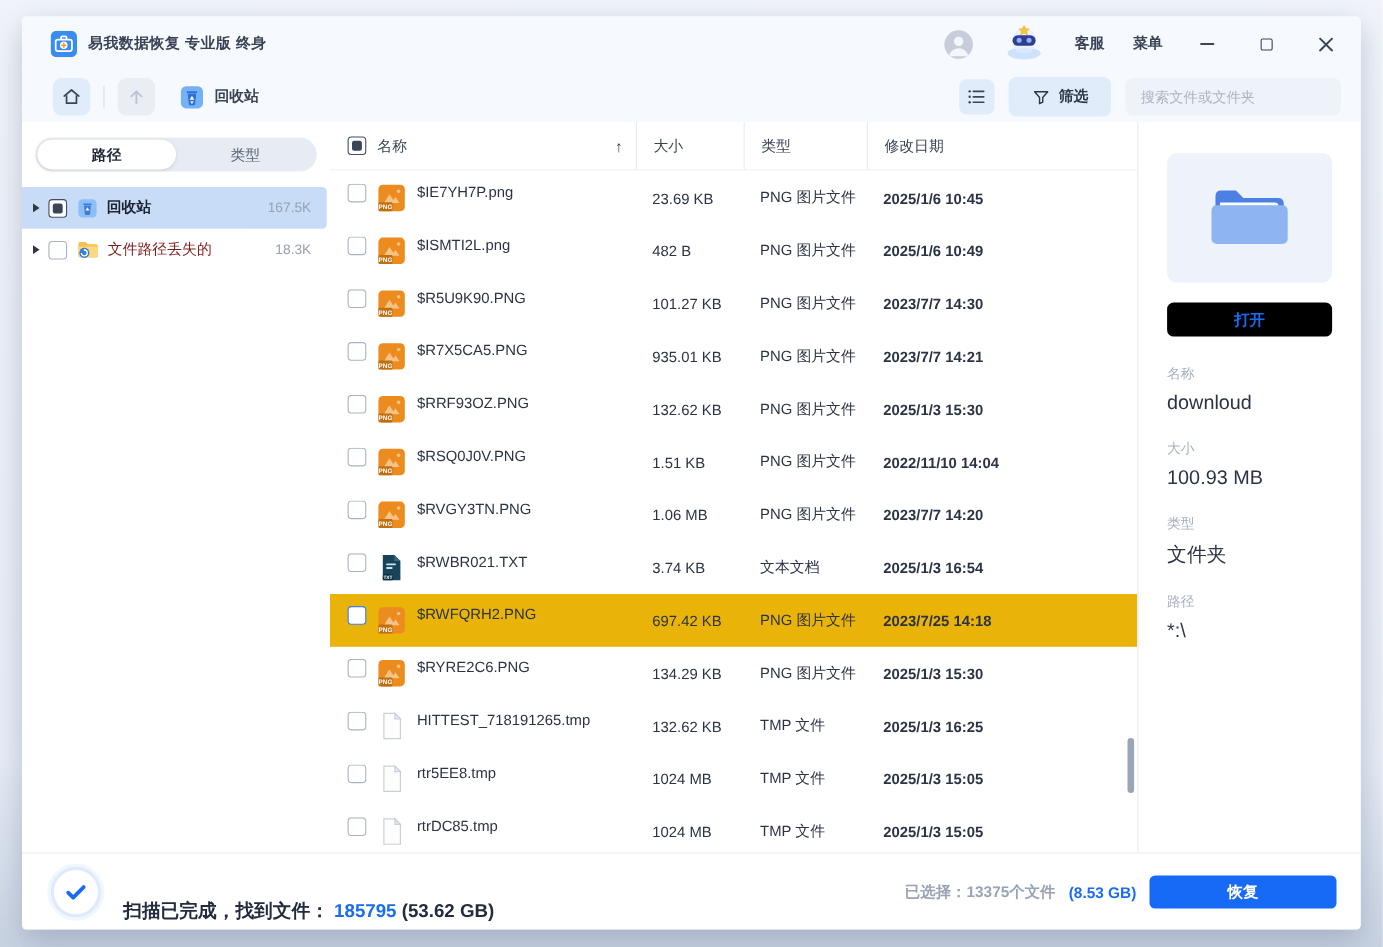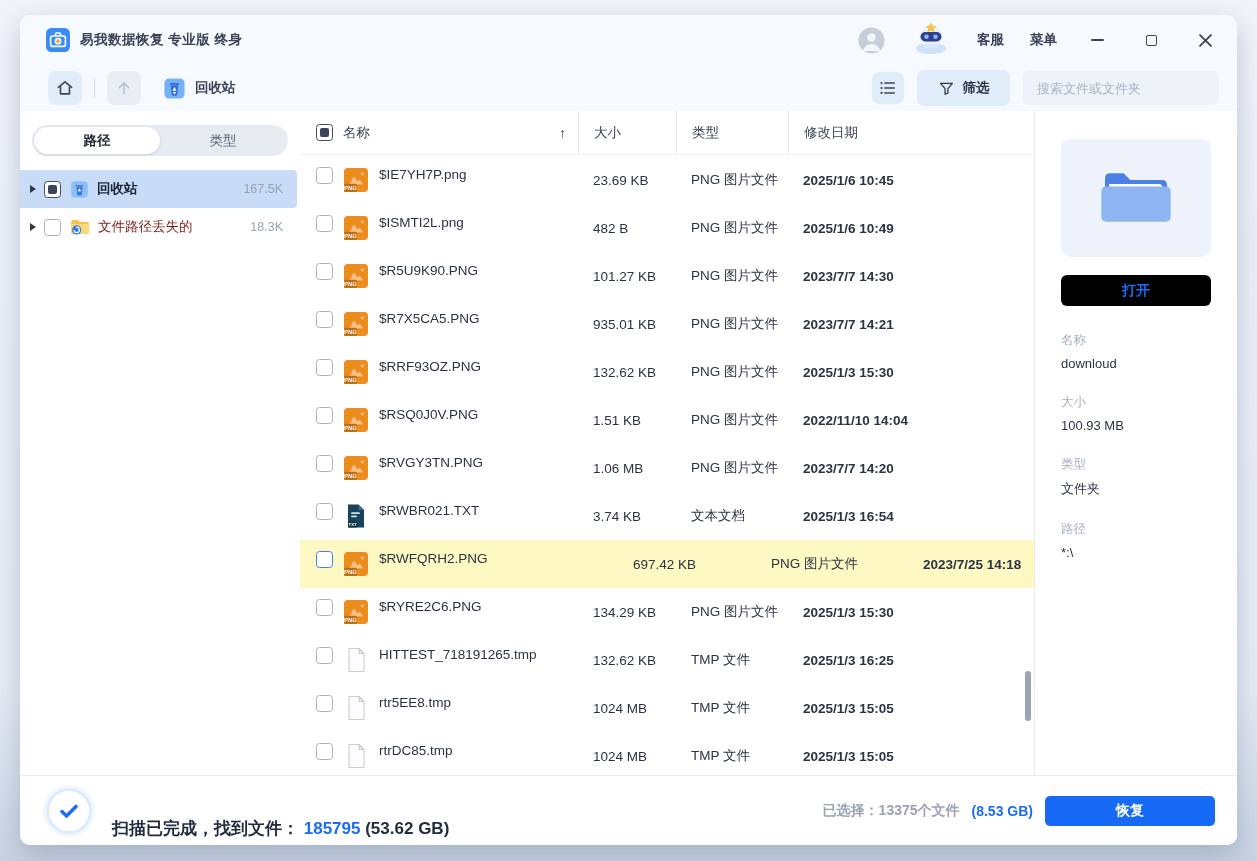--- a/index.html
+++ b/index.html
@@ -1,20 +1,20 @@
 <!DOCTYPE html>
 <html><head>
 <meta charset="utf-8">
 <style>
   * { margin:0; padding:0; box-sizing:border-box; }
   html,body { width:1257px; height:861px; font-family:"Liberation Sans","DejaVu Sans",sans-serif; }
   body { background:linear-gradient(#f1f4fa 0%, #e8edf6 80%, #c9d3e2 100%); overflow:hidden; }
   .window {
     position:absolute; left:20px; top:15px; width:1217px; height:830px;
-    background:#fff; border-radius:10px; overflow:hidden;
+    background:#fff; border-radius:4px; overflow:hidden;
     box-shadow:0 10px 28px rgba(90,110,140,.35);
     padding-left:28px;
   }
   
   .titlebar { position:absolute; left:0; top:0; right:0; height:50px; background:#f6f9fd; display:flex; align-items:center; padding:0 18px 0 26px; }
   .app-title { font-size:13.5px; font-weight:700; color:#3a4356; margin-left:10px; letter-spacing:.5px; }
   .title-right { margin-left:auto; display:flex; align-items:center; gap:26px; }
   .avatar { width:27px; height:27px; border-radius:50%; overflow:hidden; }
   .tb-text { font-size:13.5px; font-weight:700; color:#3a4356; cursor:default; }
   .winbtn { width:28px; height:28px; display:flex; align-items:center; justify-content:center; }
@@ -56,41 +56,41 @@
   .table-area { flex:1; position:relative; border-right:1px solid #e8ecf2; overflow:hidden; }
   .thead { height:44px; display:flex; align-items:center; border-bottom:1px solid #eef1f5; font-size:13.5px; color:#3a4356; }
   .th { display:flex; align-items:center; height:100%; }
   .th-name { flex:0 0 278px; padding-left:16px; gap:10px; }
   .th-size { flex:0 0 98px; border-left:1px solid #e6eaf0; padding-left:15px; }
   .th-type { flex:0 0 112px; border-left:1px solid #e6eaf0; padding-left:15px; }
   .th-date { flex:1; border-left:1px solid #e6eaf0; padding-left:15px; }
   .sort-arrow { margin-left:auto; margin-right:12px; font-size:14px; color:#3a4356; }
   .tbody { position:absolute; left:0; right:0; top:45px; bottom:0; overflow:hidden; }
   .trow { height:48px; display:flex; align-items:center; font-size:13.5px; color:#2b3344; cursor:default; }
-  .trow.highlighted { background:#fef9c3;gap:40px; }
+  .trow.highlighted { background:#eab308; }
   .trow.highlighted .cb { border-color:#3f7ef0; }
   .c-name { flex:0 0 278px; display:flex; align-items:flex-start; padding-left:16px; gap:10px; overflow:hidden; }
   .fi-wrap { width:26px; height:26px; flex:0 0 26px; position:relative; }
   .fi { display:none; position:absolute; inset:0; }
   .icon-png .fi-png { display:block; }
   .icon-txt .fi-txt { display:block; }
   .icon-tmp .fi-tmp { display:block; }
   .fname { white-space:nowrap; }
   .c-size { flex:0 0 98px; padding-left:15px; }
   .c-type { flex:0 0 112px; padding-left:15px; }
   .c-date { flex:1; padding-left:15px;font-weight:bold; }
   .vscroll-thumb { position:absolute; right:3px; top:560px; width:6px; height:50px; background:#9aa5b5; border-radius:3px; }
   
   .rpanel { width:202px; flex:0 0 202px; padding:28px 26px 0 26px; }
   .preview-box { width:150px; height:118px; background:#eef3fb; border-radius:9px; display:flex; align-items:center; justify-content:center; }
   .open-btn { margin-top:18px; width:150px; height:31px; border:none; border-radius:6px; background:#000000; color:#1a6cf5; font-size:14px; font-weight:700; font-family:inherit; cursor:pointer; }
   .detail { margin-top:26px; }
   .d-pair { margin-bottom:23px; }
   .d-label { font-size:12.5px; color:#a7b0c1; margin-bottom:7px; }
-  .d-value { font-size:13px; color:#2b3344; }
+  .d-value { font-size:18px; color:#2b3344; }
   
   .bottombar { position:absolute; left:0; right:0; bottom:0; height:70px; background:#fff; border-top:1px solid #e9eef4; display:flex; align-items:center; padding:0 22px 0 26px; }
   .check-circle { width:46px; height:46px; border-radius:50%; background:#fff; border:3px solid #dfeafc; box-shadow:0 0 0 3px #f2f7fe; display:flex; align-items:center; justify-content:center; }
   .scan-text { margin-left:20px; font-size:17px; font-weight:700; color:#222c3e;margin-top:36px; }
   .scan-count { color:#1a6cf5; }
   .bottom-right { margin-left:auto; display:flex; align-items:center; gap:12px; }
   .sel-text { font-size:14px; color:#9aa3b3; font-weight:700; }
   .sel-size { font-size:14px; color:#1a6cf5; font-weight:700; }
   .recover-btn { width:170px; height:30px; border:none; border-radius:5px; background:#176af5; color:#fff; font-size:14px; font-weight:700; font-family:inherit; cursor:pointer; }
 </style>

